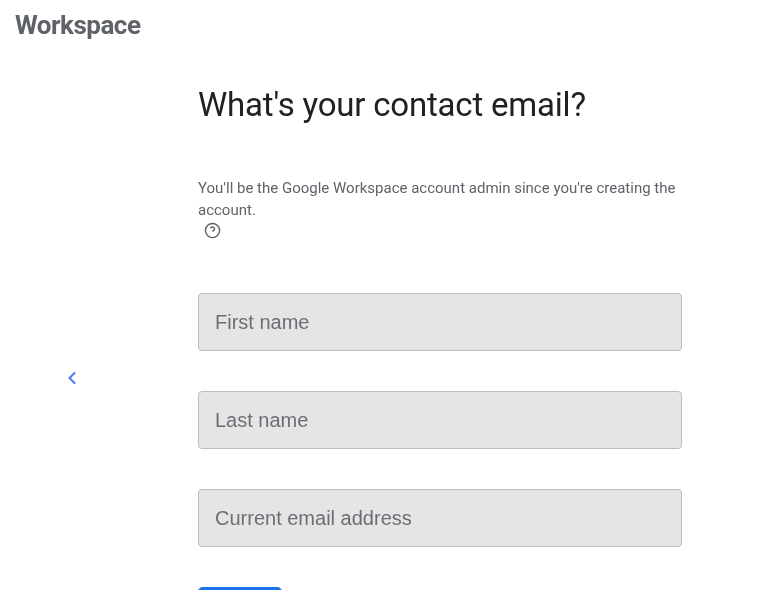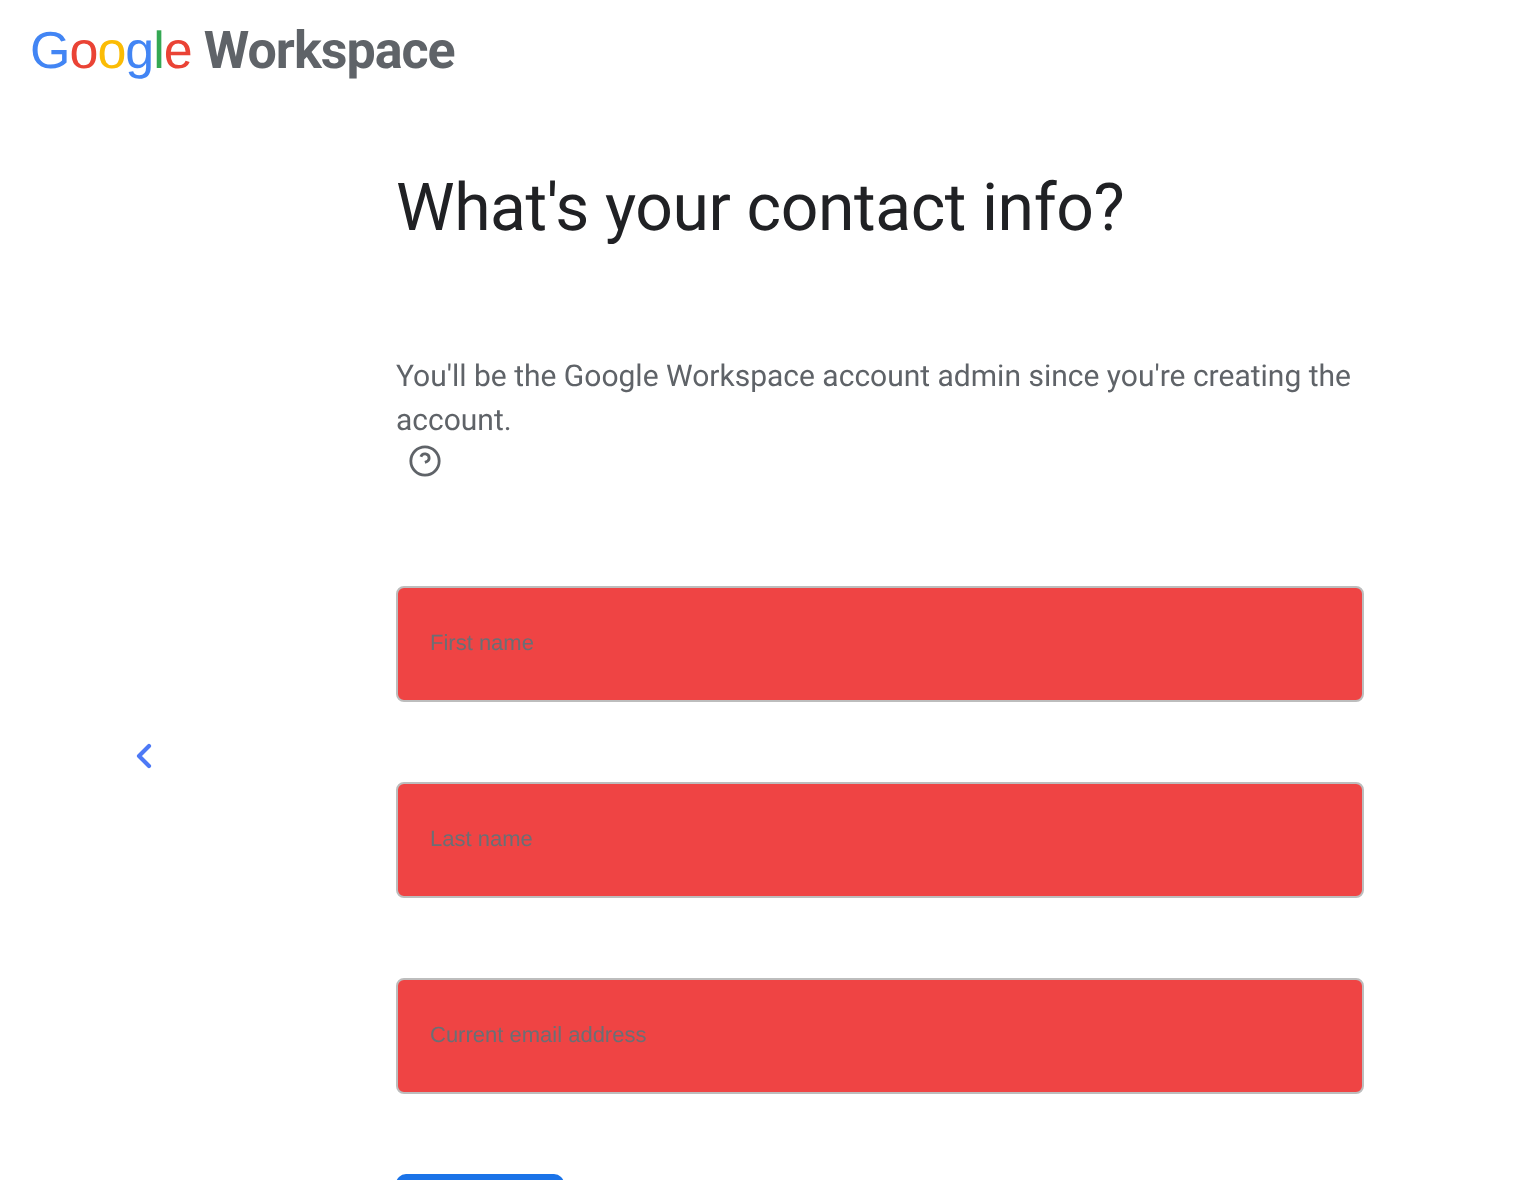--- a/index.html
+++ b/index.html
@@ -76,25 +76,25 @@
       color: #5f6368;
       cursor: pointer;
       vertical-align: middle;
     }
     .field {
       width: 100%;
       height: 58px;
       border: 1px solid #bdbdbd;
       border-radius: 4px;
       padding: 0 16px;
-      font-size: 11px;
+      font-size: 20px;
       color: #202124;
       margin-bottom: 40px;
       outline: none;
-      background: #ef4444;
+      background: #e5e5e5;
     }
     .field::placeholder {
       color: #6a6f75;
     }
     .next-button {
       background: #1a73e8;
       color: #fff;
       border: none;
       border-radius: 5px;
       height: 40px;
@@ -102,32 +102,31 @@
       font-size: 15px;
       font-weight: 500;
       cursor: pointer;
       letter-spacing: 0.25px;
     }
   </style>
 </head>
 <body>
 
 <div class="logo-area">
-  <span class="google-logo"><span class="g1">G</span><span class="g2">o</span><span class="g3">o</span><span class="g4">g</span><span class="g5">l</span><span class="g6">e</span></span>
   <span class="workspace-text">Workspace</span>
 </div>
 
 <div class="back-button">
   <svg width="20" height="20" viewBox="0 0 24 24" fill="none" stroke="currentColor" stroke-width="2.5" stroke-linecap="round" stroke-linejoin="round">
     <polyline points="15 18 9 12 15 6"></polyline>
   </svg>
 </div>
 
 <div class="form-container">
-  <h1 class="heading">What's your contact info?</h1>
+  <h1 class="heading">What's your contact email?</h1>
   <div class="subtext">
     <span>You'll be the Google Workspace account admin since you're creating the account.</span>
     <span class="help-icon">
       <svg width="17" height="17" viewBox="0 0 24 24" fill="none" stroke="currentColor" stroke-width="2">
         <circle cx="12" cy="12" r="10"></circle>
         <path d="M9.09 9a3 3 0 0 1 5.83 1c0 2-3 3-3 3"></path>
         <line x1="12" y1="17" x2="12.01" y2="17"></line>
       </svg>
     </span>
   </div>

